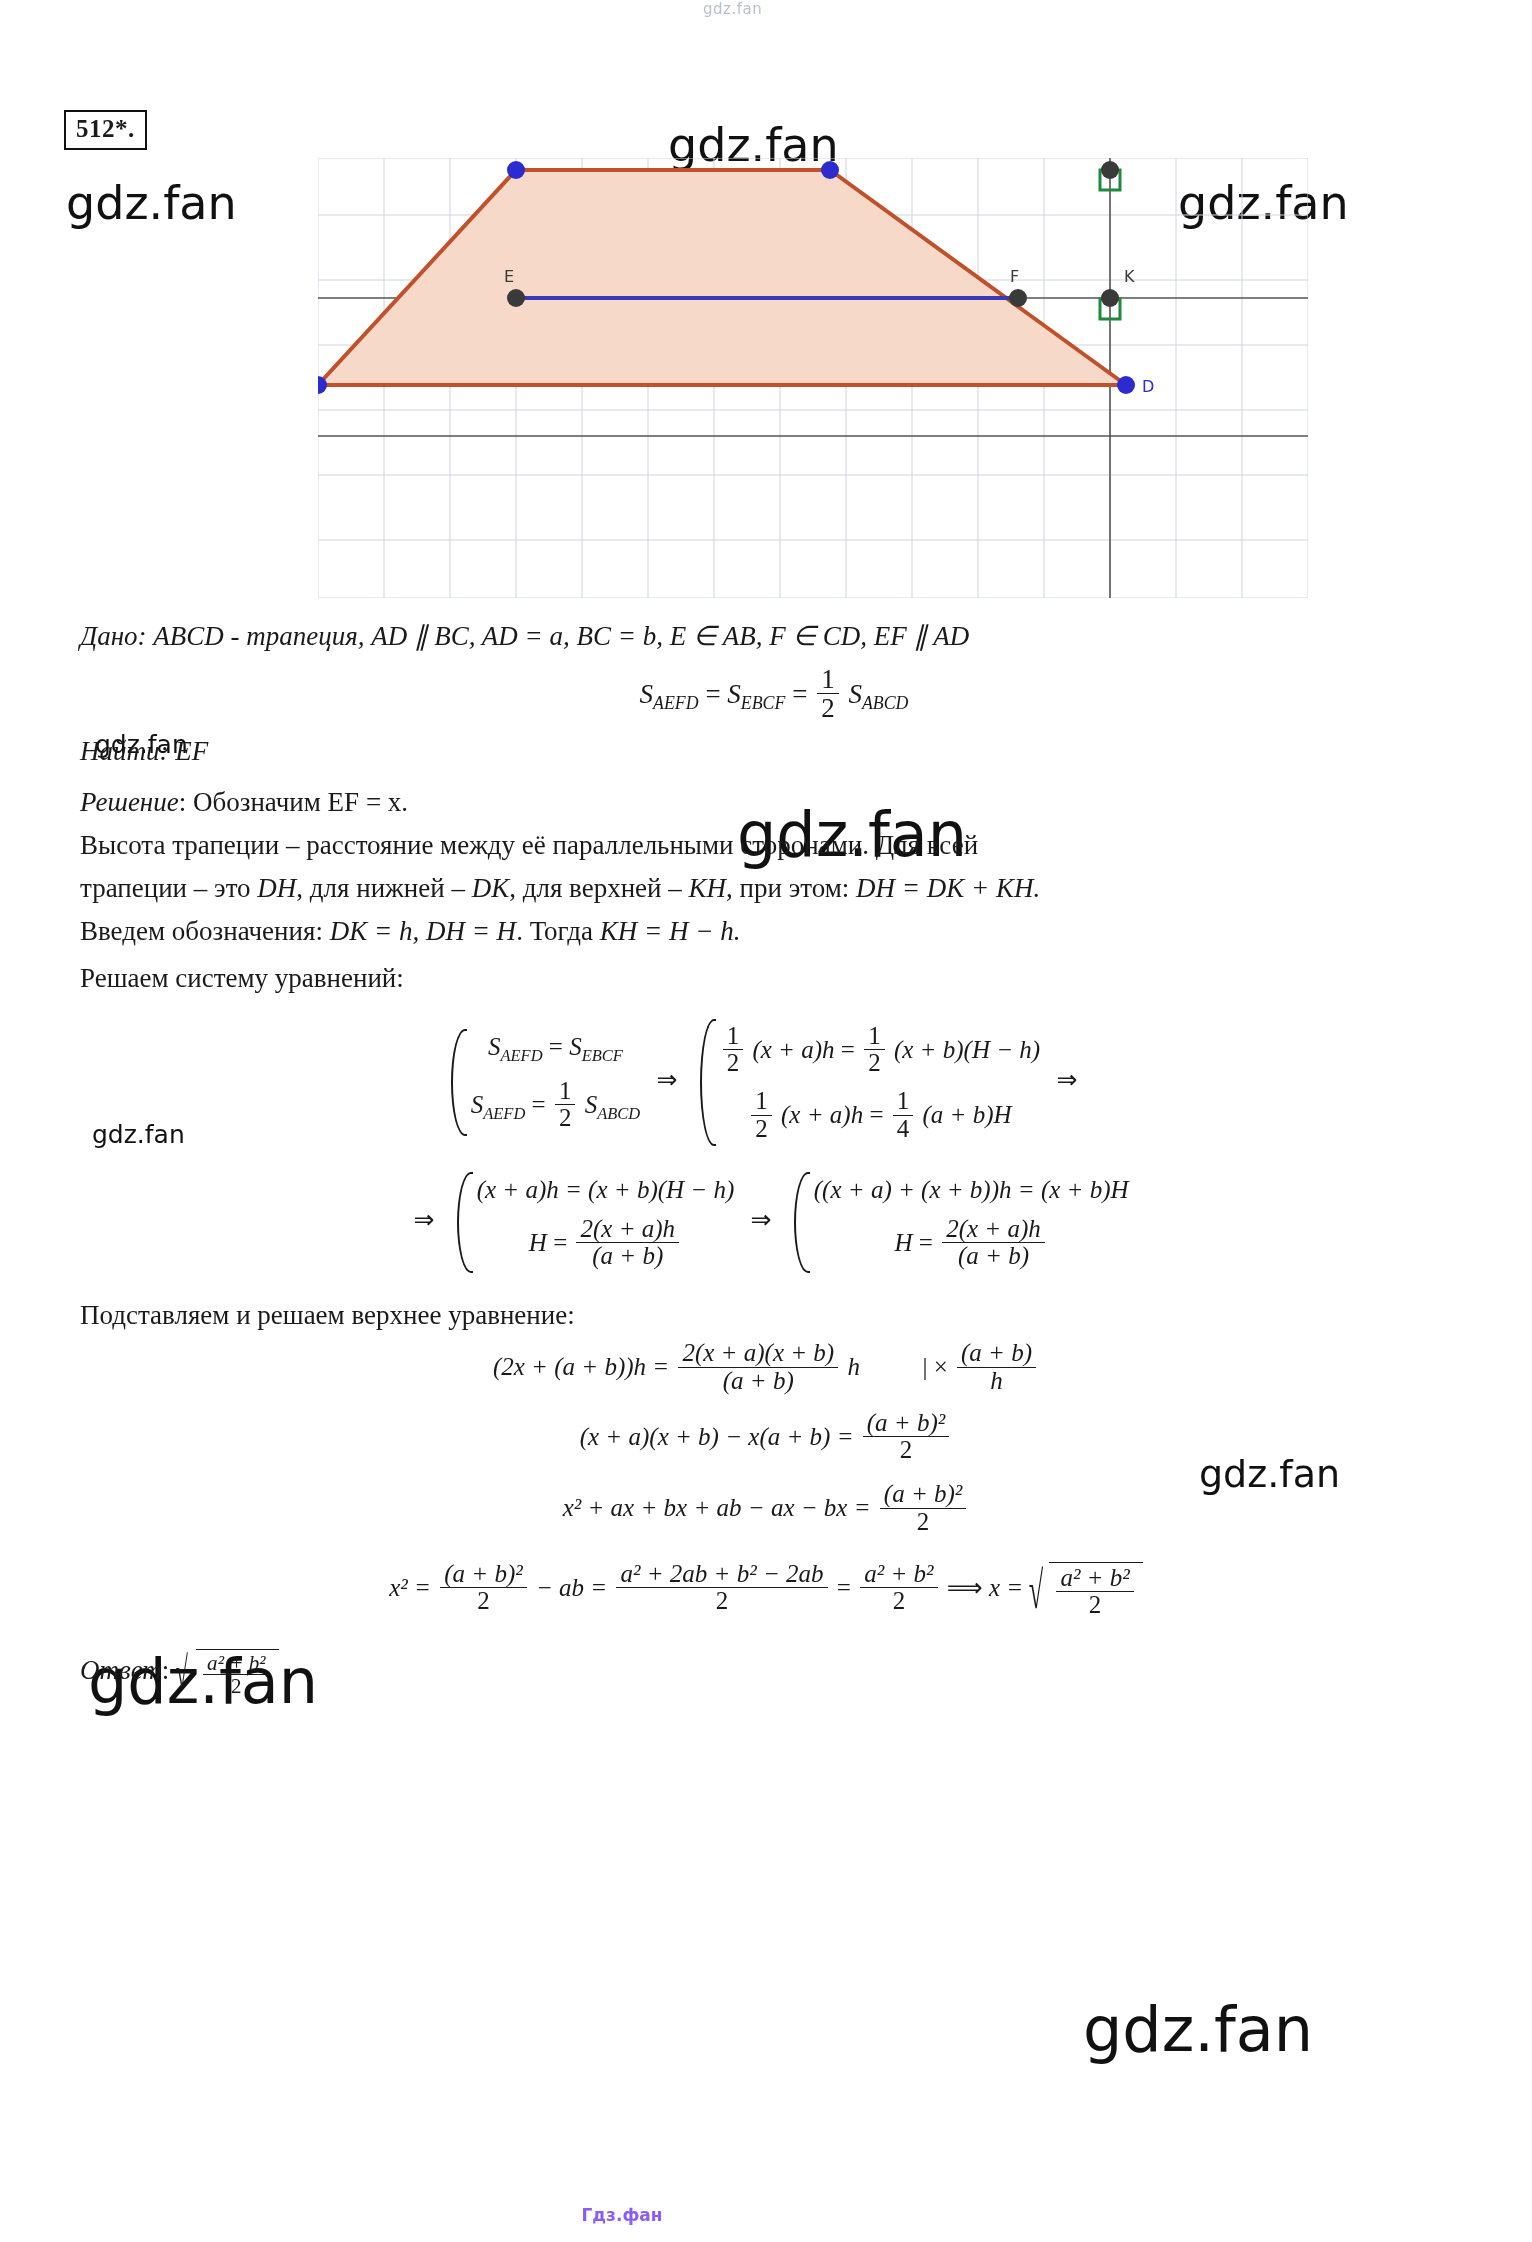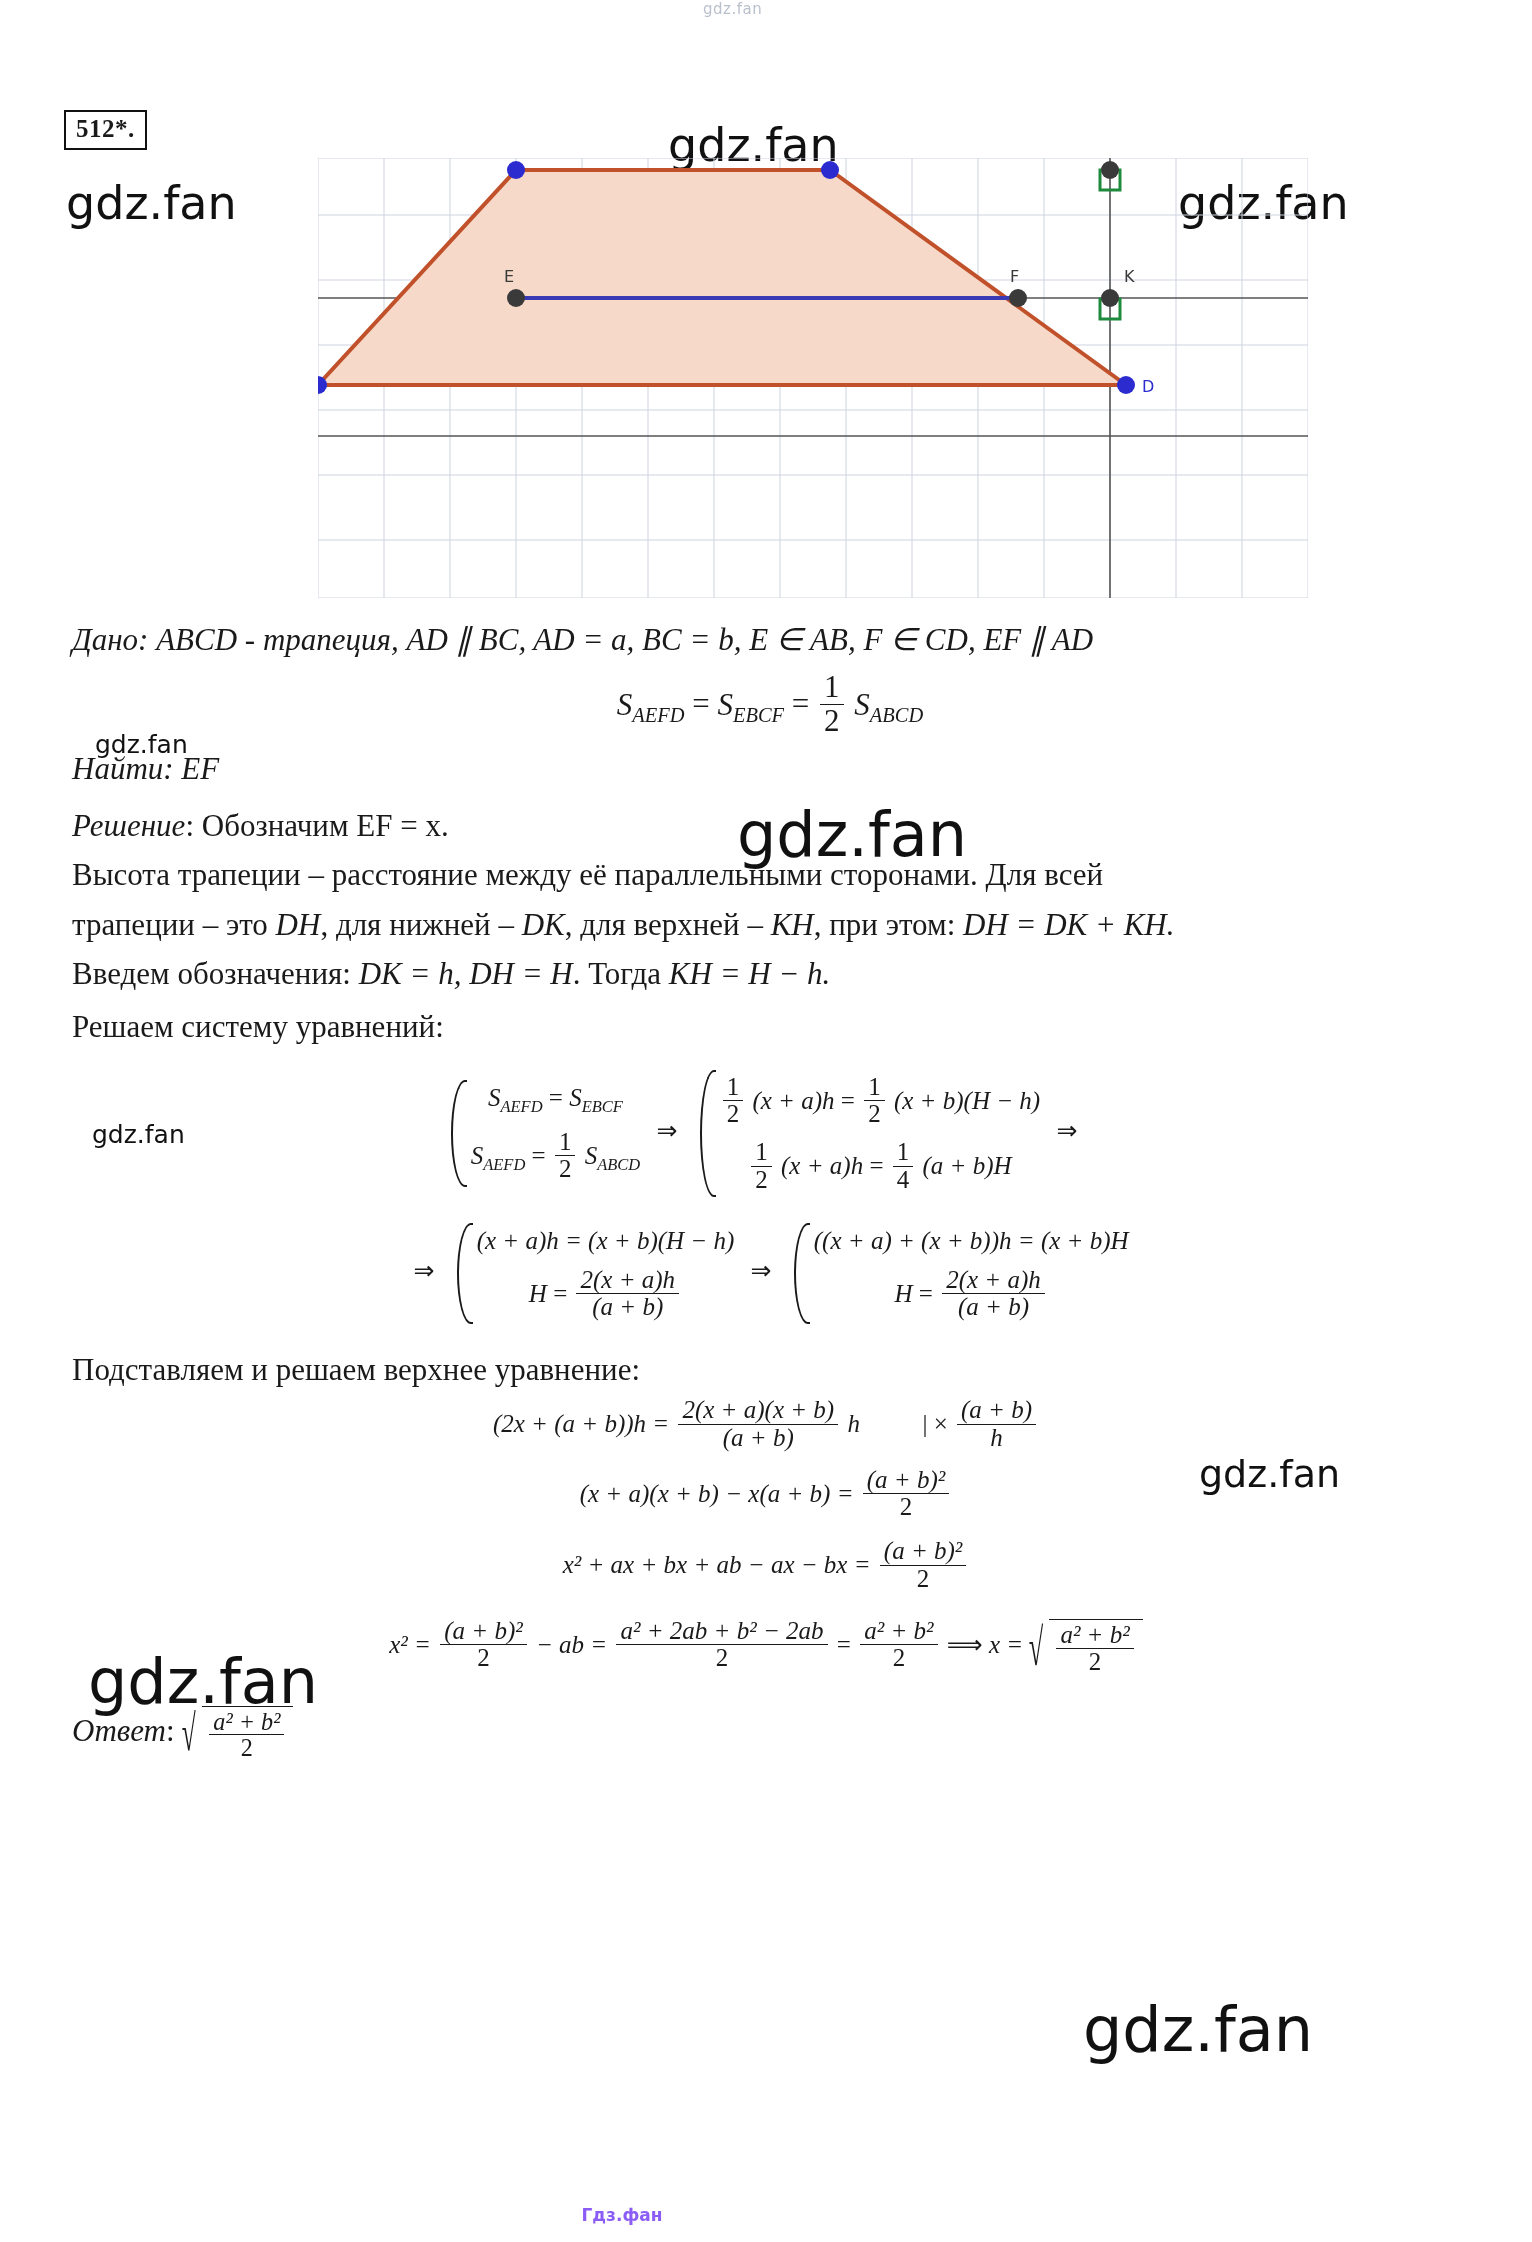--- a/index.html
+++ b/index.html
@@ -61,23 +61,23 @@
   }
   .figure svg{display:block;}
 
   
   .body-text{
     position:absolute;
     left:64px; top:616px;
     width:1404px;
   }
   .line{
-    font-size:31px;
+    font-size:27px;
     line-height:1.52;
-    margin:0 0 2px 8px;
+    margin:0 0 2px 16px;
   }
   .it{font-style:italic;}
   .mi{font-style:italic;font-family:"Liberation Serif",serif;}
   .ctr{text-align:center;}
 
   
   .frac{
     display:inline-block;
     vertical-align:-0.52em;
     text-align:center;

